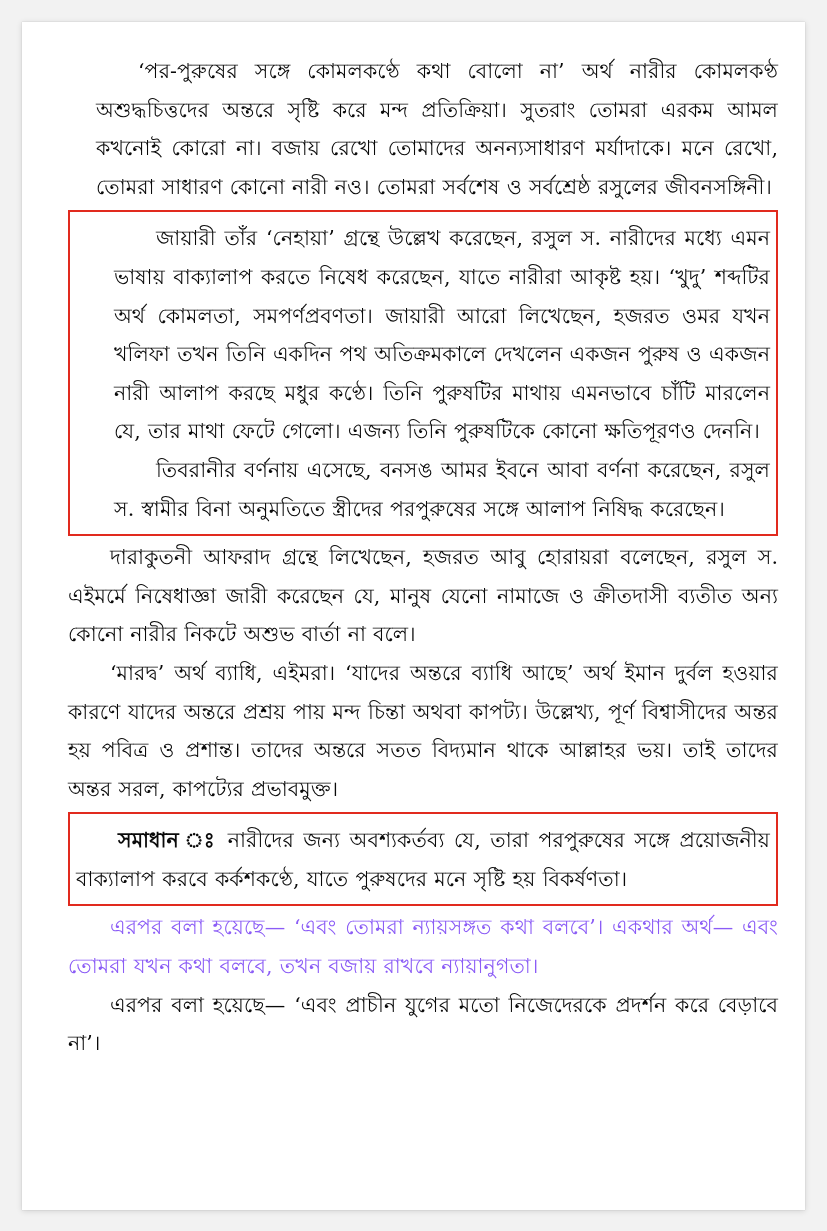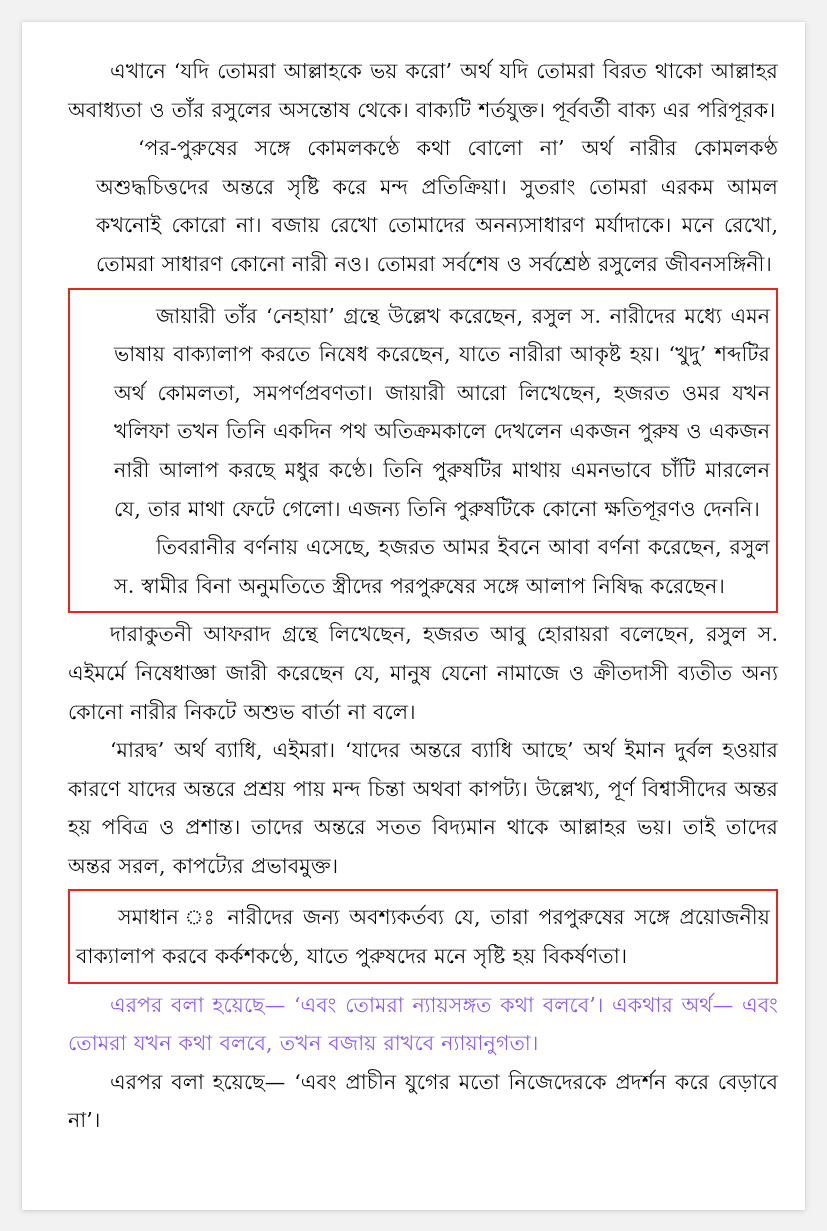--- a/index.html
+++ b/index.html
@@ -49,21 +49,21 @@
     font-family: "Liberation Serif", "DejaVu Serif", serif;
     -webkit-font-smoothing: antialiased;
   }
 
   
   .bn {
     font-family: "DejaVu Serif", "Liberation Serif", serif;
   }
 
   .lead-term {
-    font-weight: normal;
+    font-weight: bold;
   }
 
   
   .redbox {
     position: relative;
     border: 2.5px solid #e12a1e;
     padding: 7px 6px 6px 6px;
     margin: 4px 0 2px 0;
     box-sizing: border-box;
   }
@@ -73,27 +73,26 @@
 
   
   .flow > .para + .para { margin-top: 0px; }
 </style>
 </head>
 <body style="background: rgb(242, 242, 242);">
 
 <div id="page-sheet" style="background: rgb(255, 255, 255);">
   <div id="page-body" class="flow">
 
-    <p class="para bn" style="color: rgb(10, 10, 10);">এখানে ‘যদি তোমরা আল্লাহকে ভয় করো’ অর্থ যদি তোমরা বিরত থাকো আল্লাহর অবাধ্যতা ও তাঁর রসুলের অসন্তোষ থেকে। বাক্যটি শর্তযুক্ত। পূর্ববর্তী বাক্য এর পরিপূরক।</p>
 
     <p class="para bn" style="color: rgb(10, 10, 10); margin-left: 28px;">‘পর-পুরুষের সঙ্গে কোমলকণ্ঠে কথা বোলো না’ অর্থ নারীর কোমলকণ্ঠ অশুদ্ধচিত্তদের অন্তরে সৃষ্টি করে মন্দ প্রতিক্রিয়া। সুতরাং তোমরা এরকম আমল কখনোই কোরো না। বজায় রেখো তোমাদের অনন্যসাধারণ মর্যাদাকে। মনে রেখো, তোমরা সাধারণ কোনো নারী নও। তোমরা সর্বশেষ ও সর্বশ্রেষ্ঠ রসুলের জীবনসঙ্গিনী।</p>
 
     <div class="redbox" style="border-color: rgb(225, 42, 30); padding-left: 44px;">
       <p class="para bn" style="color: rgb(10, 10, 10);">জায়ারী তাঁর ‘নেহায়া’ গ্রন্থে উল্লেখ করেছেন, রসুল স. নারীদের মধ্যে এমন ভাষায় বাক্যালাপ করতে নিষেধ করেছেন, যাতে নারীরা আকৃষ্ট হয়। ‘খুদু’ শব্দটির অর্থ কোমলতা, সমপর্ণপ্রবণতা। জায়ারী আরো লিখেছেন, হজরত ওমর যখন খলিফা তখন তিনি একদিন পথ অতিক্রমকালে দেখলেন একজন পুরুষ ও একজন নারী আলাপ করছে মধুর কণ্ঠে। তিনি পুরুষটির মাথায় এমনভাবে চাঁটি মারলেন যে, তার মাথা ফেটে গেলো। এজন্য তিনি পুরুষটিকে কোনো ক্ষতিপূরণও দেননি।</p>
-      <p class="para bn" style="color: rgb(10, 10, 10);">তিবরানীর বর্ণনায় এসেছে, হজরত আমর ইবনে আবা বর্ণনা করেছেন, রসুল স. স্বামীর বিনা অনুমতিতে স্ত্রীদের পরপুরুষের সঙ্গে আলাপ নিষিদ্ধ করেছেন।</p>
+      <p class="para bn" style="color: rgb(10, 10, 10);">তিবরানীর বর্ণনায় এসেছে, বনসঙ আমর ইবনে আবা বর্ণনা করেছেন, রসুল স. স্বামীর বিনা অনুমতিতে স্ত্রীদের পরপুরুষের সঙ্গে আলাপ নিষিদ্ধ করেছেন।</p>
     </div>
 
     <p class="para bn" style="color: rgb(10, 10, 10);">দারাকুতনী আফরাদ গ্রন্থে লিখেছেন, হজরত আবু হোরায়রা বলেছেন, রসুল স. এইমর্মে নিষেধাজ্ঞা জারী করেছেন যে, মানুষ যেনো নামাজে ও ক্রীতদাসী ব্যতীত অন্য কোনো নারীর নিকটে অশুভ বার্তা না বলে।</p>
 
     <p class="para bn" style="color: rgb(10, 10, 10);">‘মারদ্ব’ অর্থ ব্যাধি, এইমরা। ‘যাদের অন্তরে ব্যাধি আছে’ অর্থ ইমান দুর্বল হওয়ার কারণে যাদের অন্তরে প্রশ্রয় পায় মন্দ চিন্তা অথবা কাপট্য। উল্লেখ্য, পূর্ণ বিশ্বাসীদের অন্তর হয় পবিত্র ও প্রশান্ত। তাদের অন্তরে সতত বিদ্যমান থাকে আল্লাহর ভয়। তাই তাদের অন্তর সরল, কাপট্যের প্রভাবমুক্ত।</p>
 
     <div class="redbox" style="border-color: rgb(225, 42, 30);">
       <p class="para bn" style="color: rgb(10, 10, 10);"><span class="lead-term bn">সমাধান ঃ </span><span class="bn">নারীদের জন্য অবশ্যকর্তব্য যে, তারা পরপুরুষের সঙ্গে প্রয়োজনীয় বাক্যালাপ করবে কর্কশকণ্ঠে, যাতে পুরুষদের মনে সৃষ্টি হয় বিকর্ষণতা।</span></p>
     </div>
 

